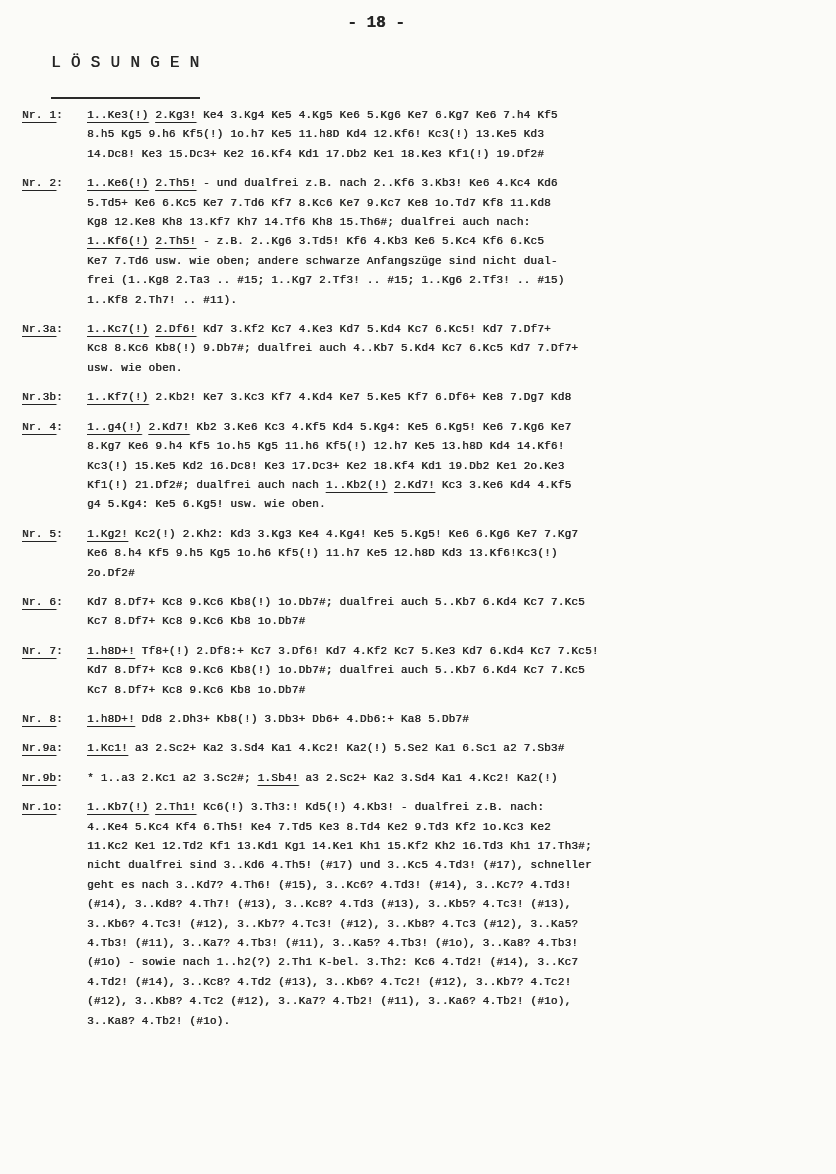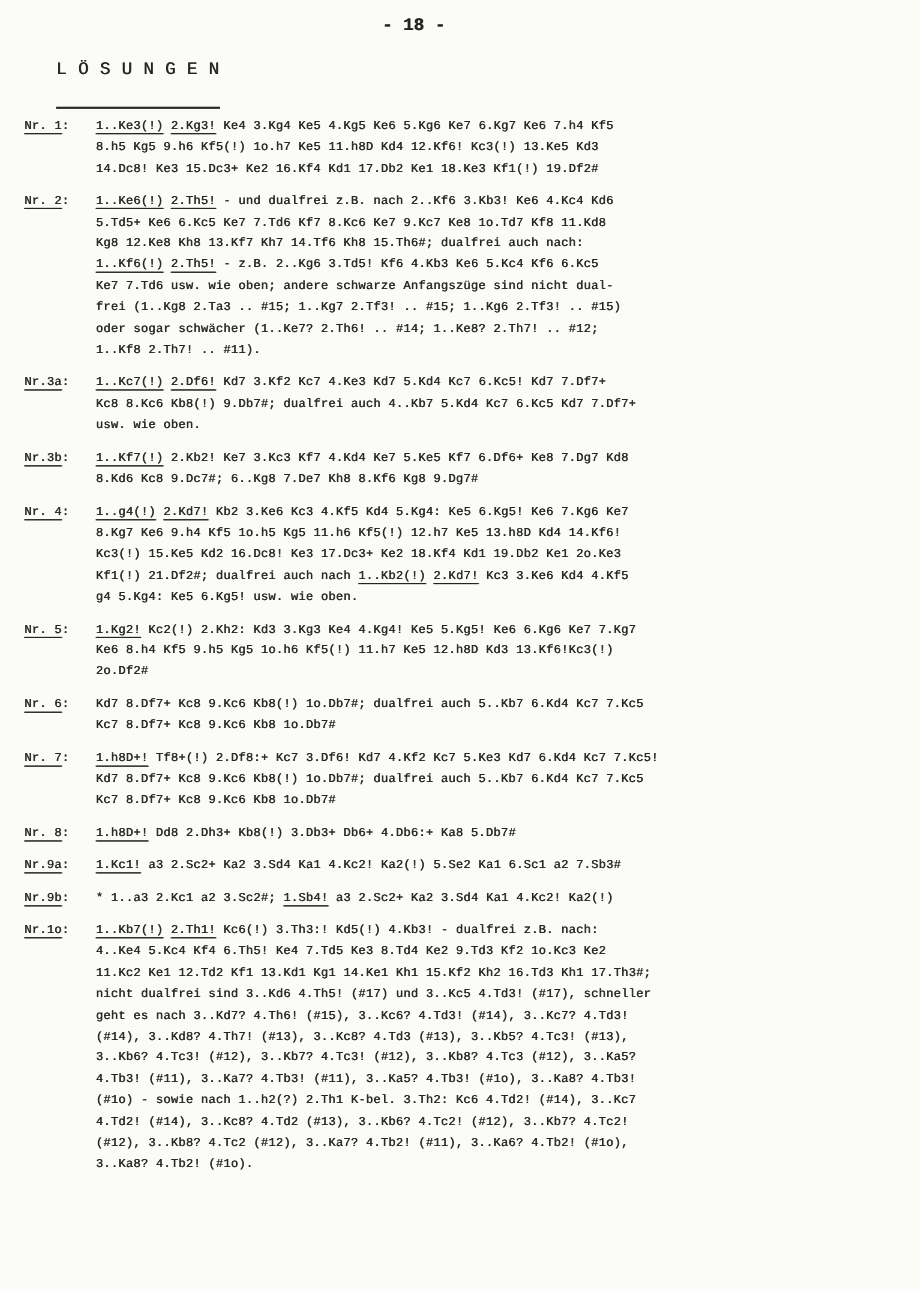--- a/index.html
+++ b/index.html
@@ -56,37 +56,35 @@
       </div>
       <div class="section">
         <div class="label"><span class="u">Nr. 2</span>:</div>
         <div class="content">
           <div class="line"><span class="u">1..Ke6(!)</span><span> </span><span class="u">2.Th5!</span><span> - und dualfrei z.B. nach 2..Kf6 3.Kb3! Ke6 4.Kc4 Kd6</span></div>
           <div class="line"><span>5.Td5+ Ke6 6.Kc5 Ke7 7.Td6 Kf7 8.Kc6 Ke7 9.Kc7 Ke8 1o.Td7 Kf8 11.Kd8</span></div>
           <div class="line"><span>Kg8 12.Ke8 Kh8 13.Kf7 Kh7 14.Tf6 Kh8 15.Th6#; dualfrei auch nach:</span></div>
           <div class="line"><span class="u">1..Kf6(!)</span><span> </span><span class="u">2.Th5!</span><span> - z.B. 2..Kg6 3.Td5! Kf6 4.Kb3 Ke6 5.Kc4 Kf6 6.Kc5</span></div>
           <div class="line"><span>Ke7 7.Td6 usw. wie oben; andere schwarze Anfangszüge sind nicht dual-</span></div>
           <div class="line"><span>frei (1..Kg8 2.Ta3 .. #15; 1..Kg7 2.Tf3! .. #15; 1..Kg6 2.Tf3! .. #15)</span></div>
-          <div class="line"><span>oder sogar schwächer (1..Ke7? 2.Th6! .. #14; 1..Ke8? 2.Th7! .. #12;</span></div>
           <div class="line"><span>1..Kf8 2.Th7! .. #11).</span></div>
         </div>
       </div>
       <div class="section">
         <div class="label"><span class="u">Nr.3a</span>:</div>
         <div class="content">
           <div class="line"><span class="u">1..Kc7(!)</span><span> </span><span class="u">2.Df6!</span><span> Kd7 3.Kf2 Kc7 4.Ke3 Kd7 5.Kd4 Kc7 6.Kc5! Kd7 7.Df7+</span></div>
           <div class="line"><span>Kc8 8.Kc6 Kb8(!) 9.Db7#; dualfrei auch 4..Kb7 5.Kd4 Kc7 6.Kc5 Kd7 7.Df7+</span></div>
           <div class="line"><span>usw. wie oben.</span></div>
         </div>
       </div>
       <div class="section">
         <div class="label"><span class="u">Nr.3b</span>:</div>
         <div class="content">
           <div class="line"><span class="u">1..Kf7(!)</span><span> 2.Kb2! Ke7 3.Kc3 Kf7 4.Kd4 Ke7 5.Ke5 Kf7 6.Df6+ Ke8 7.Dg7 Kd8</span></div>
-          <div class="line"><span>8.Kd6 Kc8 9.Dc7#; 6..Kg8 7.De7 Kh8 8.Kf6 Kg8 9.Dg7#</span></div>
         </div>
       </div>
       <div class="section">
         <div class="label"><span class="u">Nr. 4</span>:</div>
         <div class="content">
           <div class="line"><span class="u">1..g4(!)</span><span> </span><span class="u">2.Kd7!</span><span> Kb2 3.Ke6 Kc3 4.Kf5 Kd4 5.Kg4: Ke5 6.Kg5! Ke6 7.Kg6 Ke7</span></div>
           <div class="line"><span>8.Kg7 Ke6 9.h4 Kf5 1o.h5 Kg5 11.h6 Kf5(!) 12.h7 Ke5 13.h8D Kd4 14.Kf6!</span></div>
           <div class="line"><span>Kc3(!) 15.Ke5 Kd2 16.Dc8! Ke3 17.Dc3+ Ke2 18.Kf4 Kd1 19.Db2 Ke1 2o.Ke3</span></div>
           <div class="line"><span>Kf1(!) 21.Df2#; dualfrei auch nach </span><span class="u">1..Kb2(!)</span><span> </span><span class="u">2.Kd7!</span><span> Kc3 3.Ke6 Kd4 4.Kf5</span></div>
           <div class="line"><span>g4 5.Kg4: Ke5 6.Kg5! usw. wie oben.</span></div>

